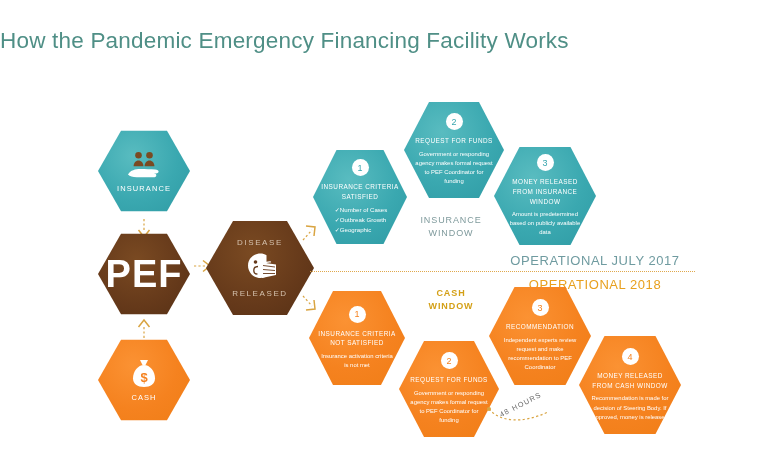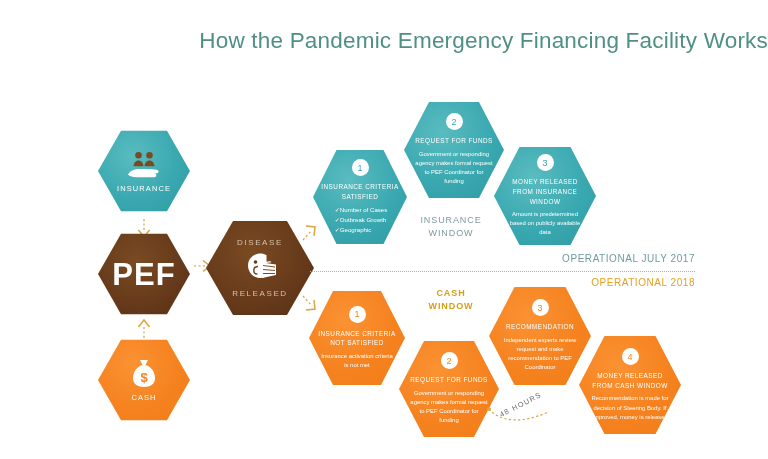--- a/index.html
+++ b/index.html
@@ -19,21 +19,21 @@
     width: 768px;
     height: 459px;
   }
 
   
   #title {
     position: absolute;
     top: 28px;
     left: 0;
     width: 768px;
-    text-align: right;
+    text-align: left;
     font-size: 22.5px;
     color: #4f8f86;
     letter-spacing: 0.2px;
     font-weight: 400;
   }
 
   
   .hex {
     position: absolute;
     clip-path: polygon(25% 2%, 75% 2%, 100% 50%, 75% 98%, 25% 98%, 0% 50%);
@@ -52,21 +52,21 @@
   .icon-label {
     font-size: 7.5px;
     letter-spacing: 1.1px;
     color: #ffffff;
     margin-top: 5px;
     font-weight: 400;
   }
 
   
   #pef-text {
-    font-size: 31px;
+    font-size: 38px;
     font-weight: 700;
     color: #ffffff;
     letter-spacing: 1px;
     line-height: 1;
     font-family: "Liberation Sans", sans-serif;
   }
 
   
   .do-top, .do-bot {
     font-size: 8px;
@@ -124,23 +124,23 @@
   #divider {
     position: absolute;
     left: 310px;
     top: 271px;
     width: 385px;
     height: 0;
     border-top: 1.2px dotted #e0a84c;
   }
   .op-label {
     position: absolute;
-    font-size: 10px;
+    font-size: 13px;
     letter-spacing: 0.55px;
-    text-align: right;
+    text-align: center;
   }
   #op-2017 { color: #6f9ba0; }
   #op-2018 { color: #e8a01e; font-weight: 400; }
 
   
   #hours-label {
     position: absolute;
     left: 498px;
     top: 411px;
     font-size: 7.3px;

